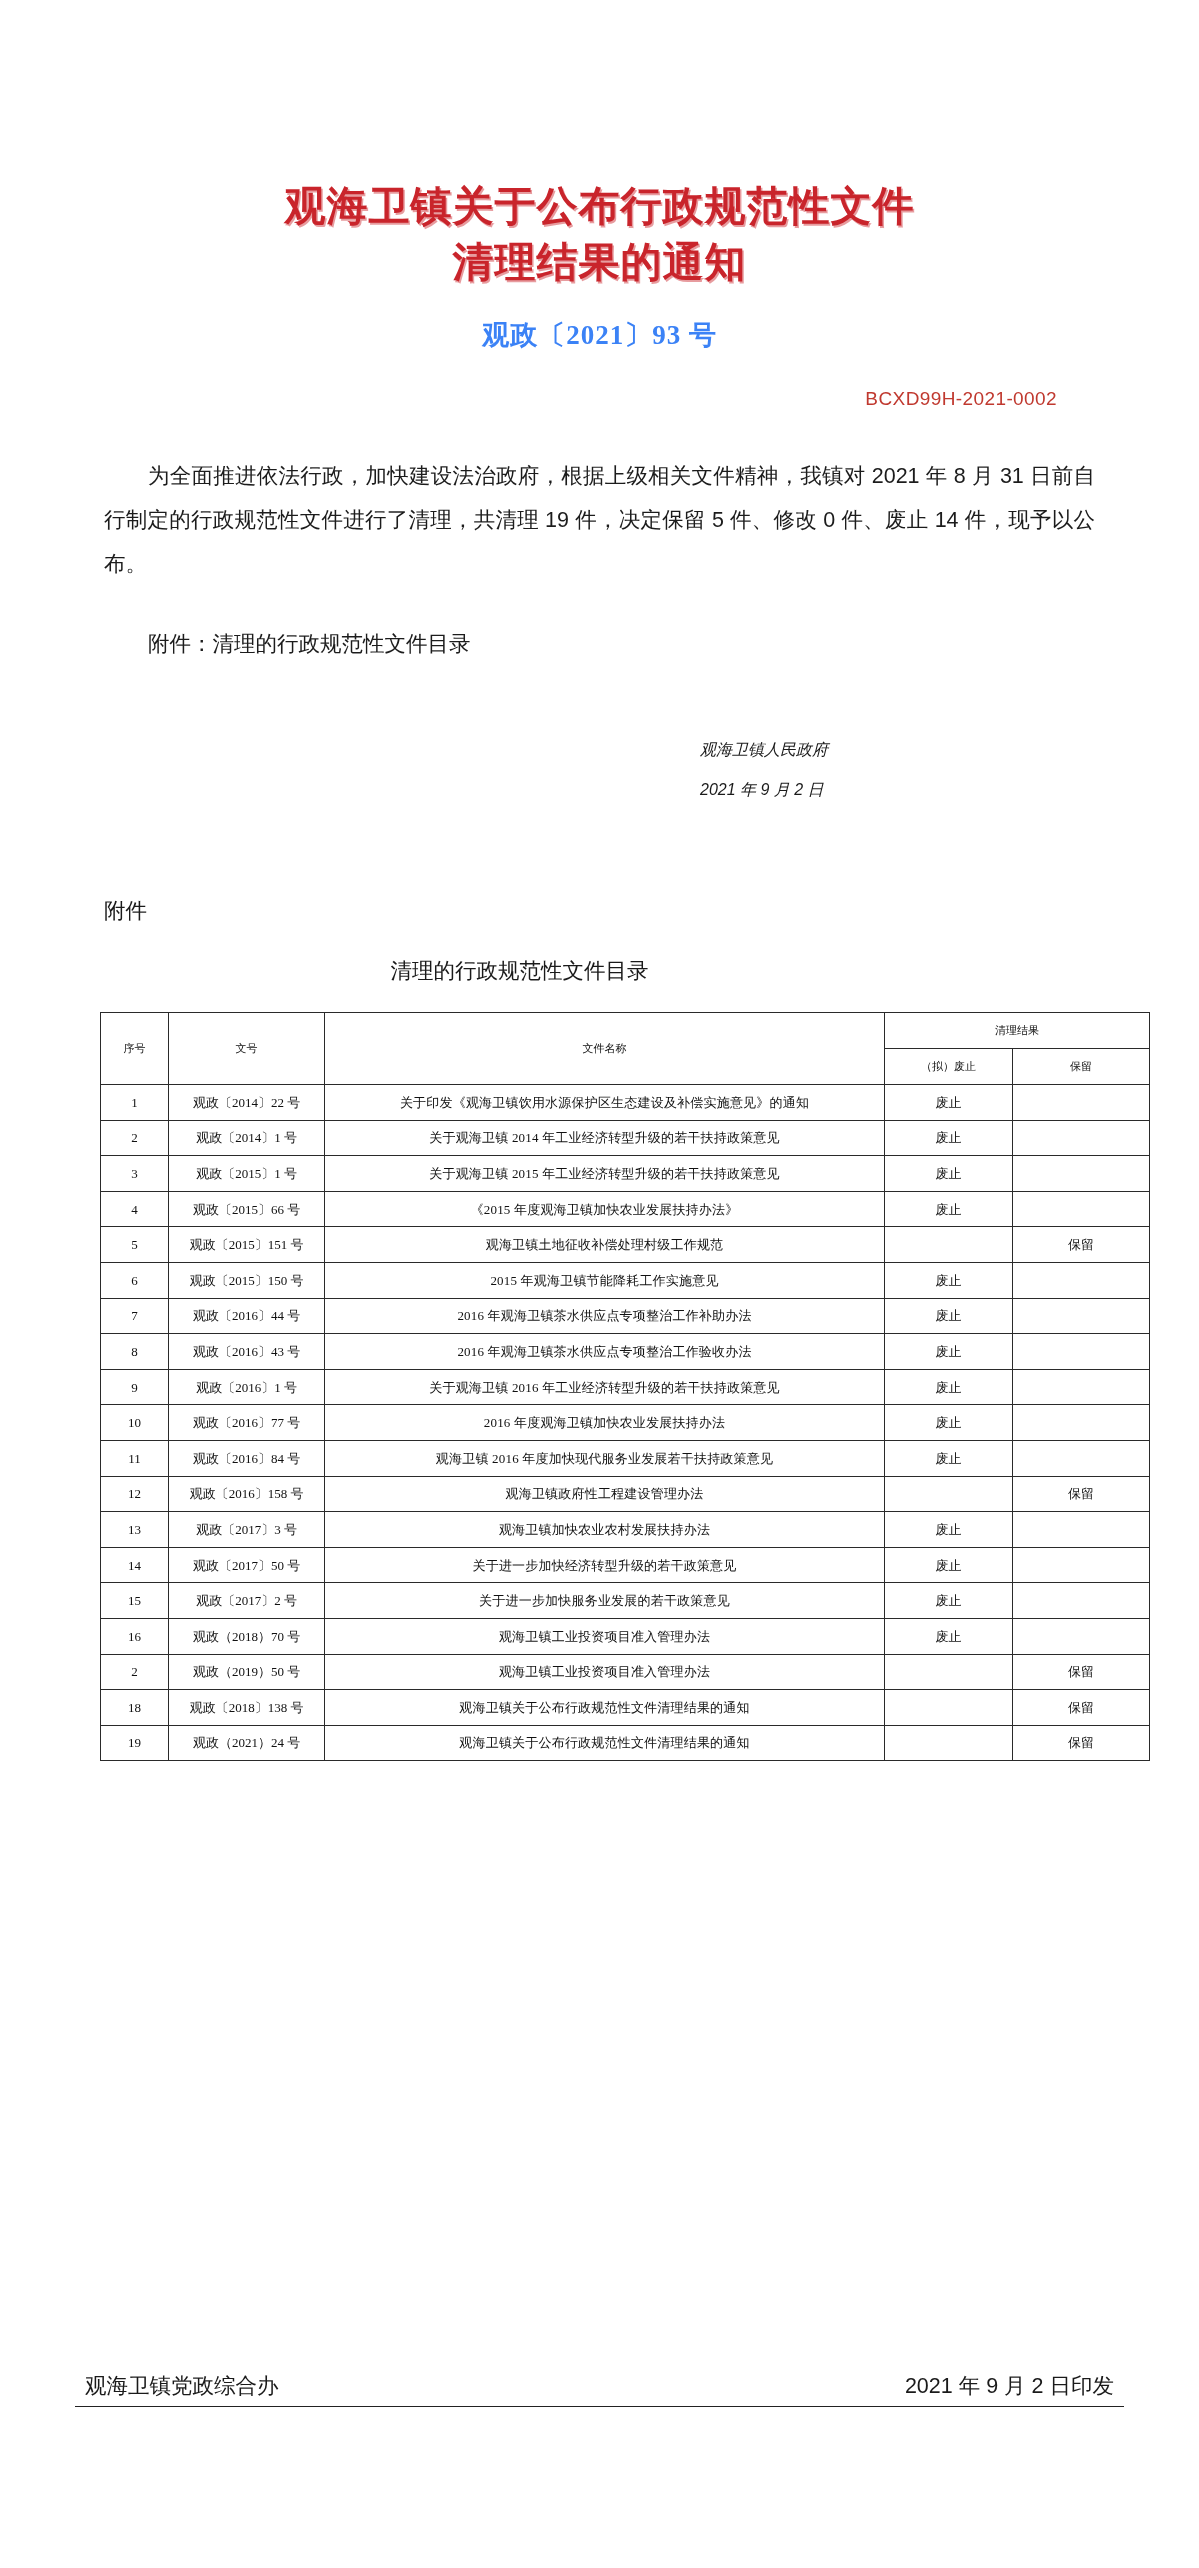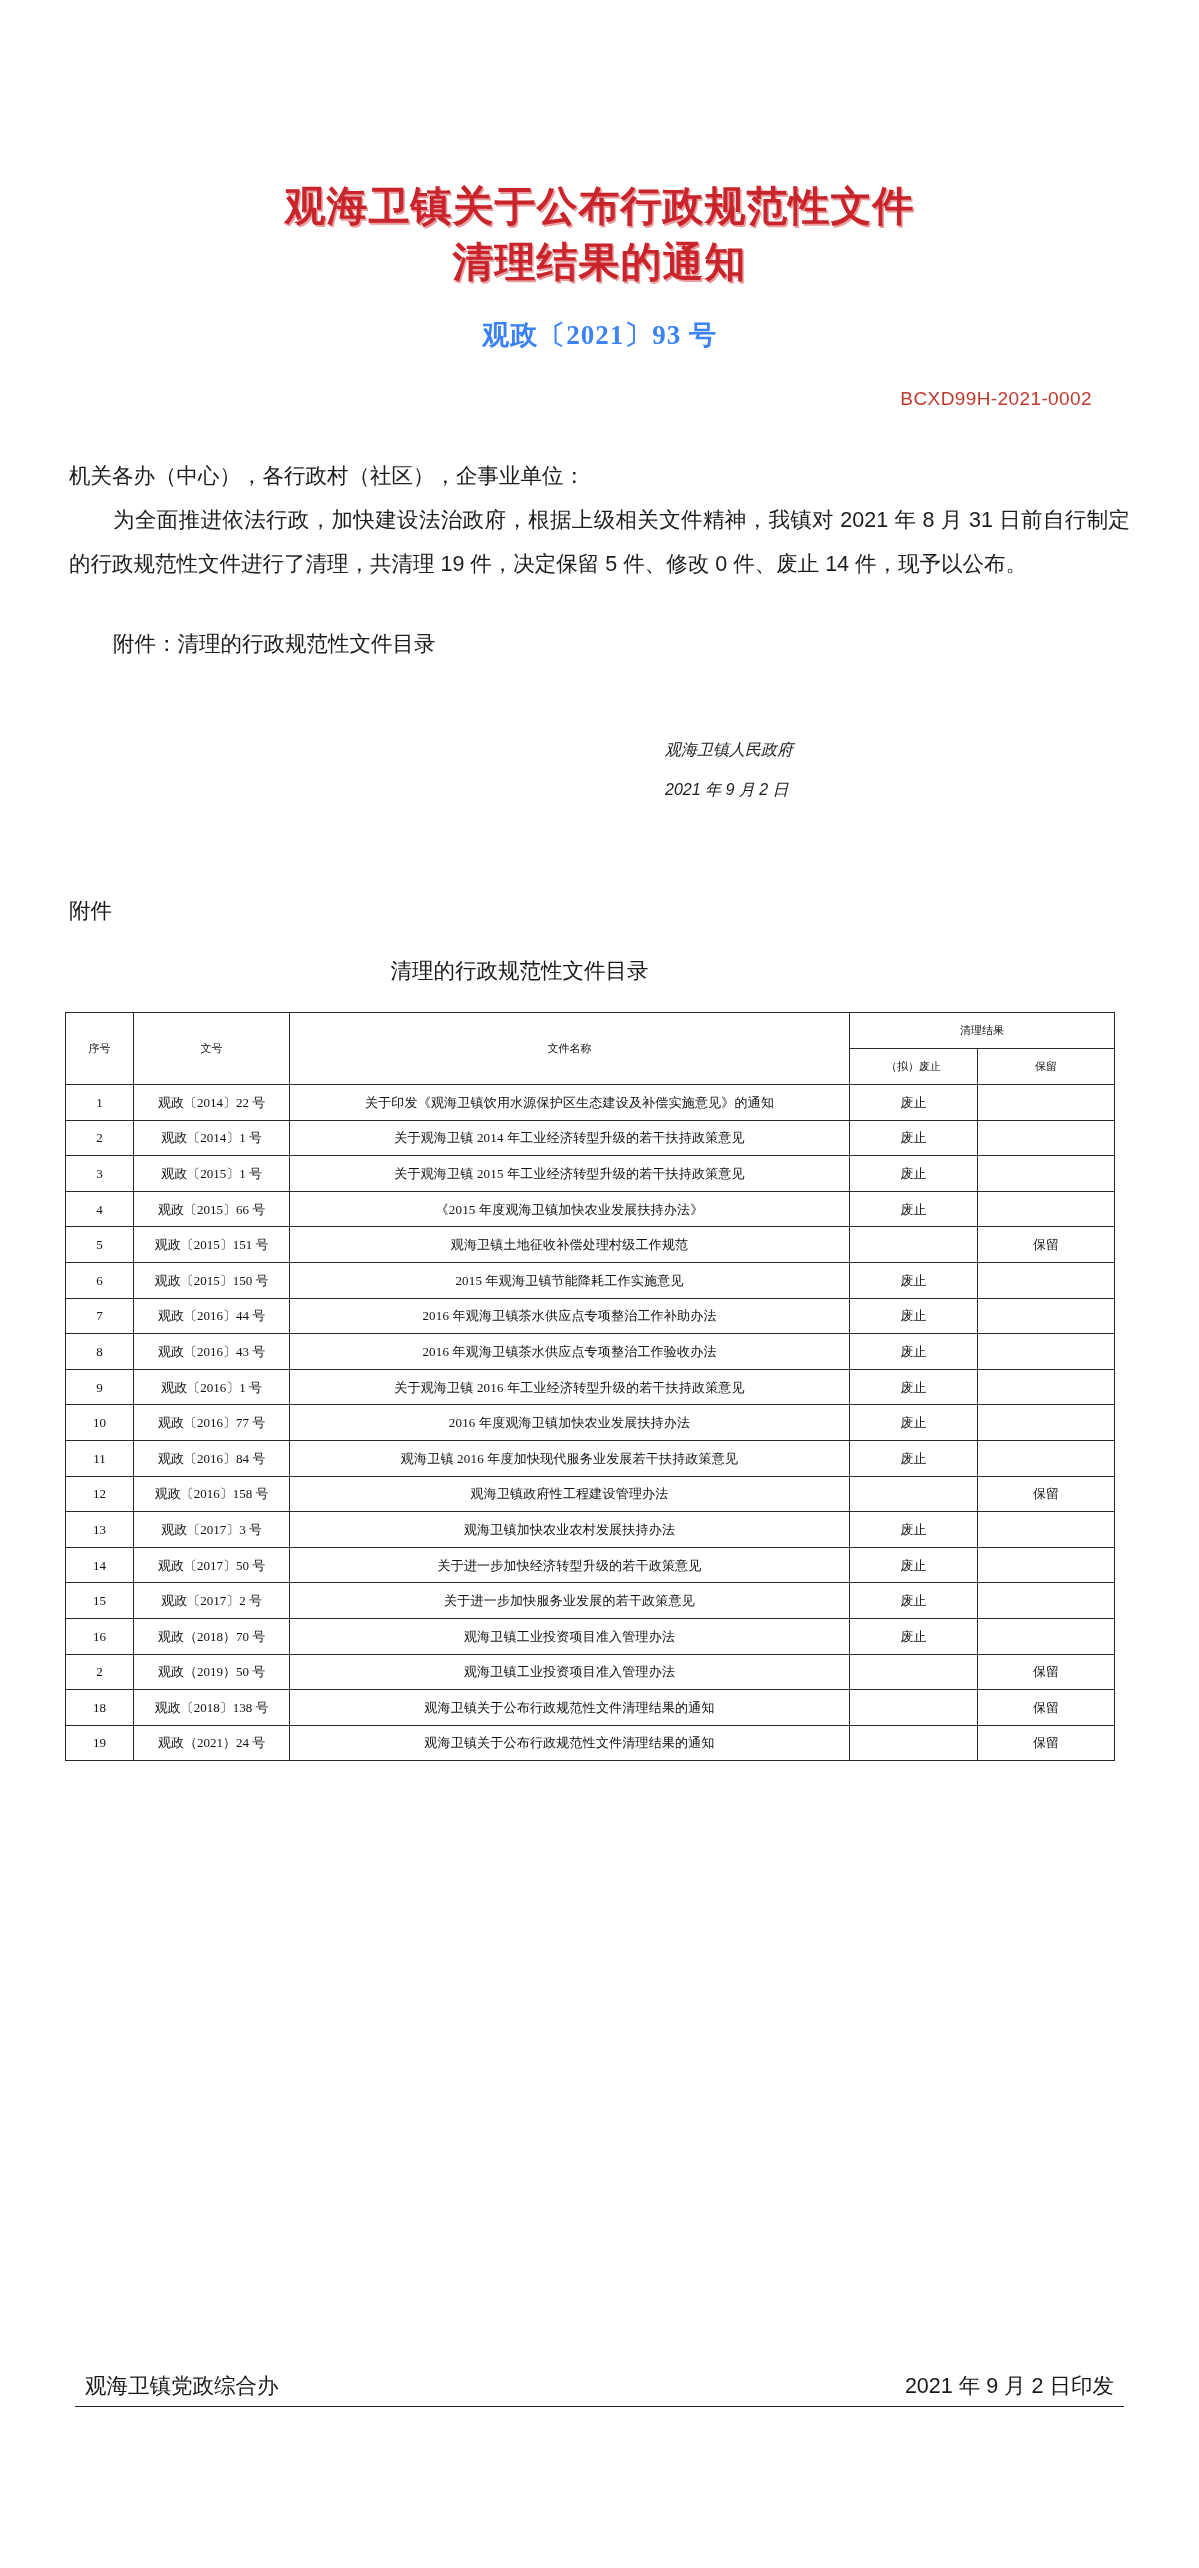--- a/index.html
+++ b/index.html
@@ -13,21 +13,21 @@
     font-family: "Liberation Serif", "DejaVu Serif", serif;
     color: #1a1a1a;
     position: relative;
     overflow: hidden;
   }
 
   .page {
     width: 1199px;
     height: 2568px;
     box-sizing: border-box;
-    padding: 0 65px;
+    padding: 0 100px;
     position: relative;
   }
 
   
   .title-block {
     padding-top: 178px;
     text-align: center;
   }
   .doc-title {
     color: #c9242b;
@@ -167,21 +167,20 @@
     <div class="doc-title">
       <span>观海卫镇关于公布行政规范性文件</span>
       <span class="line2">清理结果的通知</span>
     </div>
     <div class="doc-number">观政〔2021〕93 号</div>
   </div>
 
   <div class="doc-code">BCXD99H-2021-0002</div>
 
   <div class="body-block">
-    <div class="salutation">机关各办（中心），各行政村（社区），企事业单位：</div>
     <div class="para">为全面推进依法行政，加快建设法治政府，根据上级相关文件精神，我镇对 2021 年 8 月 31 日前自行制定的行政规范性文件进行了清理，共清理 19 件，决定保留 5 件、修改 0 件、废止 14 件，现予以公布。</div>
     <div class="attach-line">附件：清理的行政规范性文件目录</div>
   </div>
 
   <div class="sign-block">
     <div>观海卫镇人民政府</div>
     <div>2021 年 9 月 2 日</div>
   </div>
 
   <div class="attach-label">附件</div>

